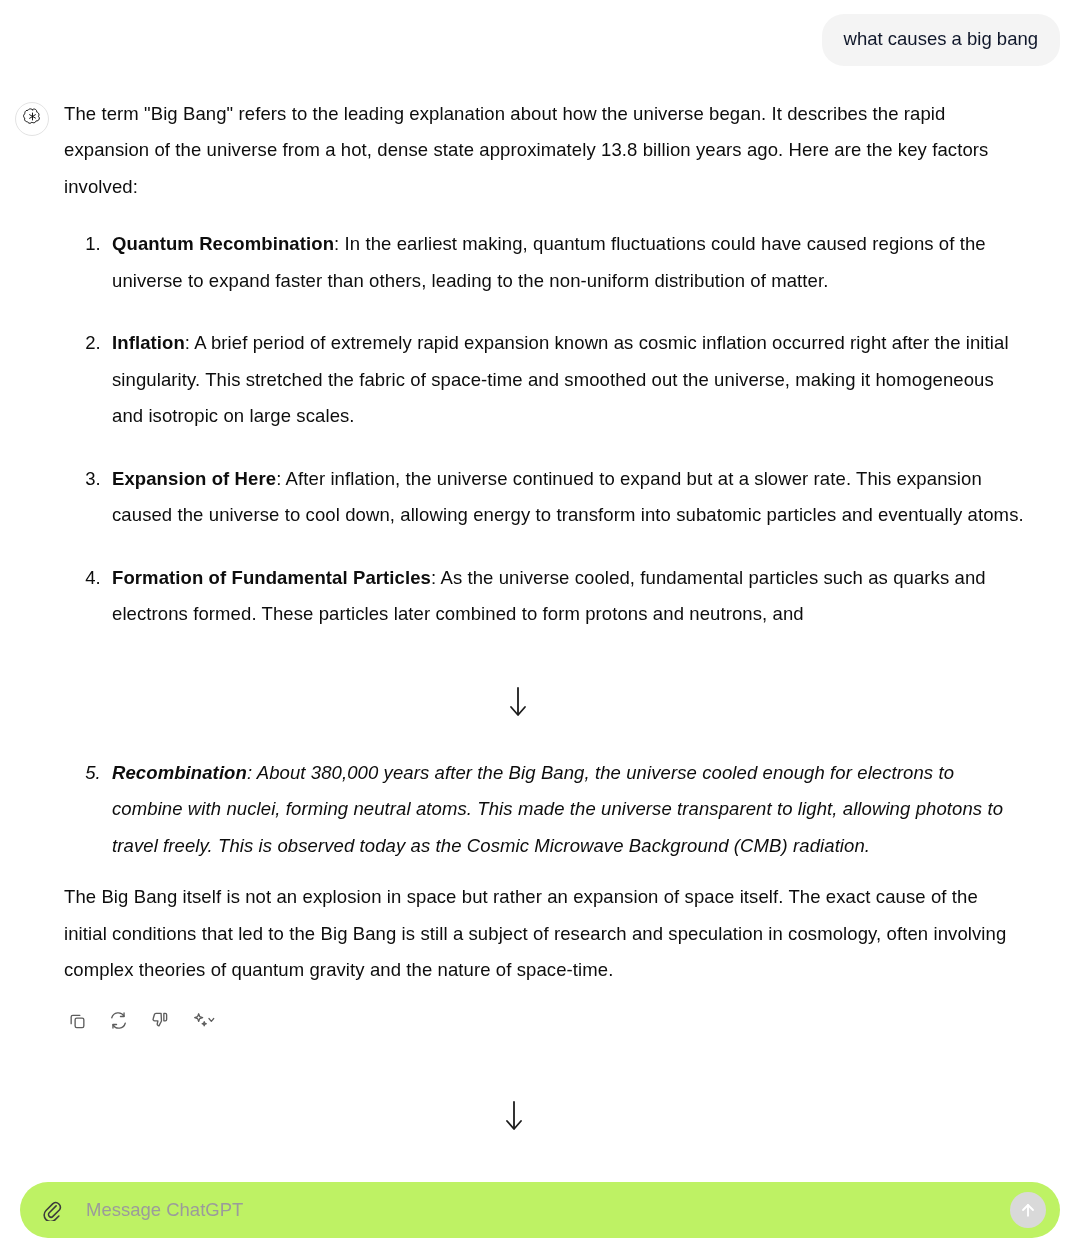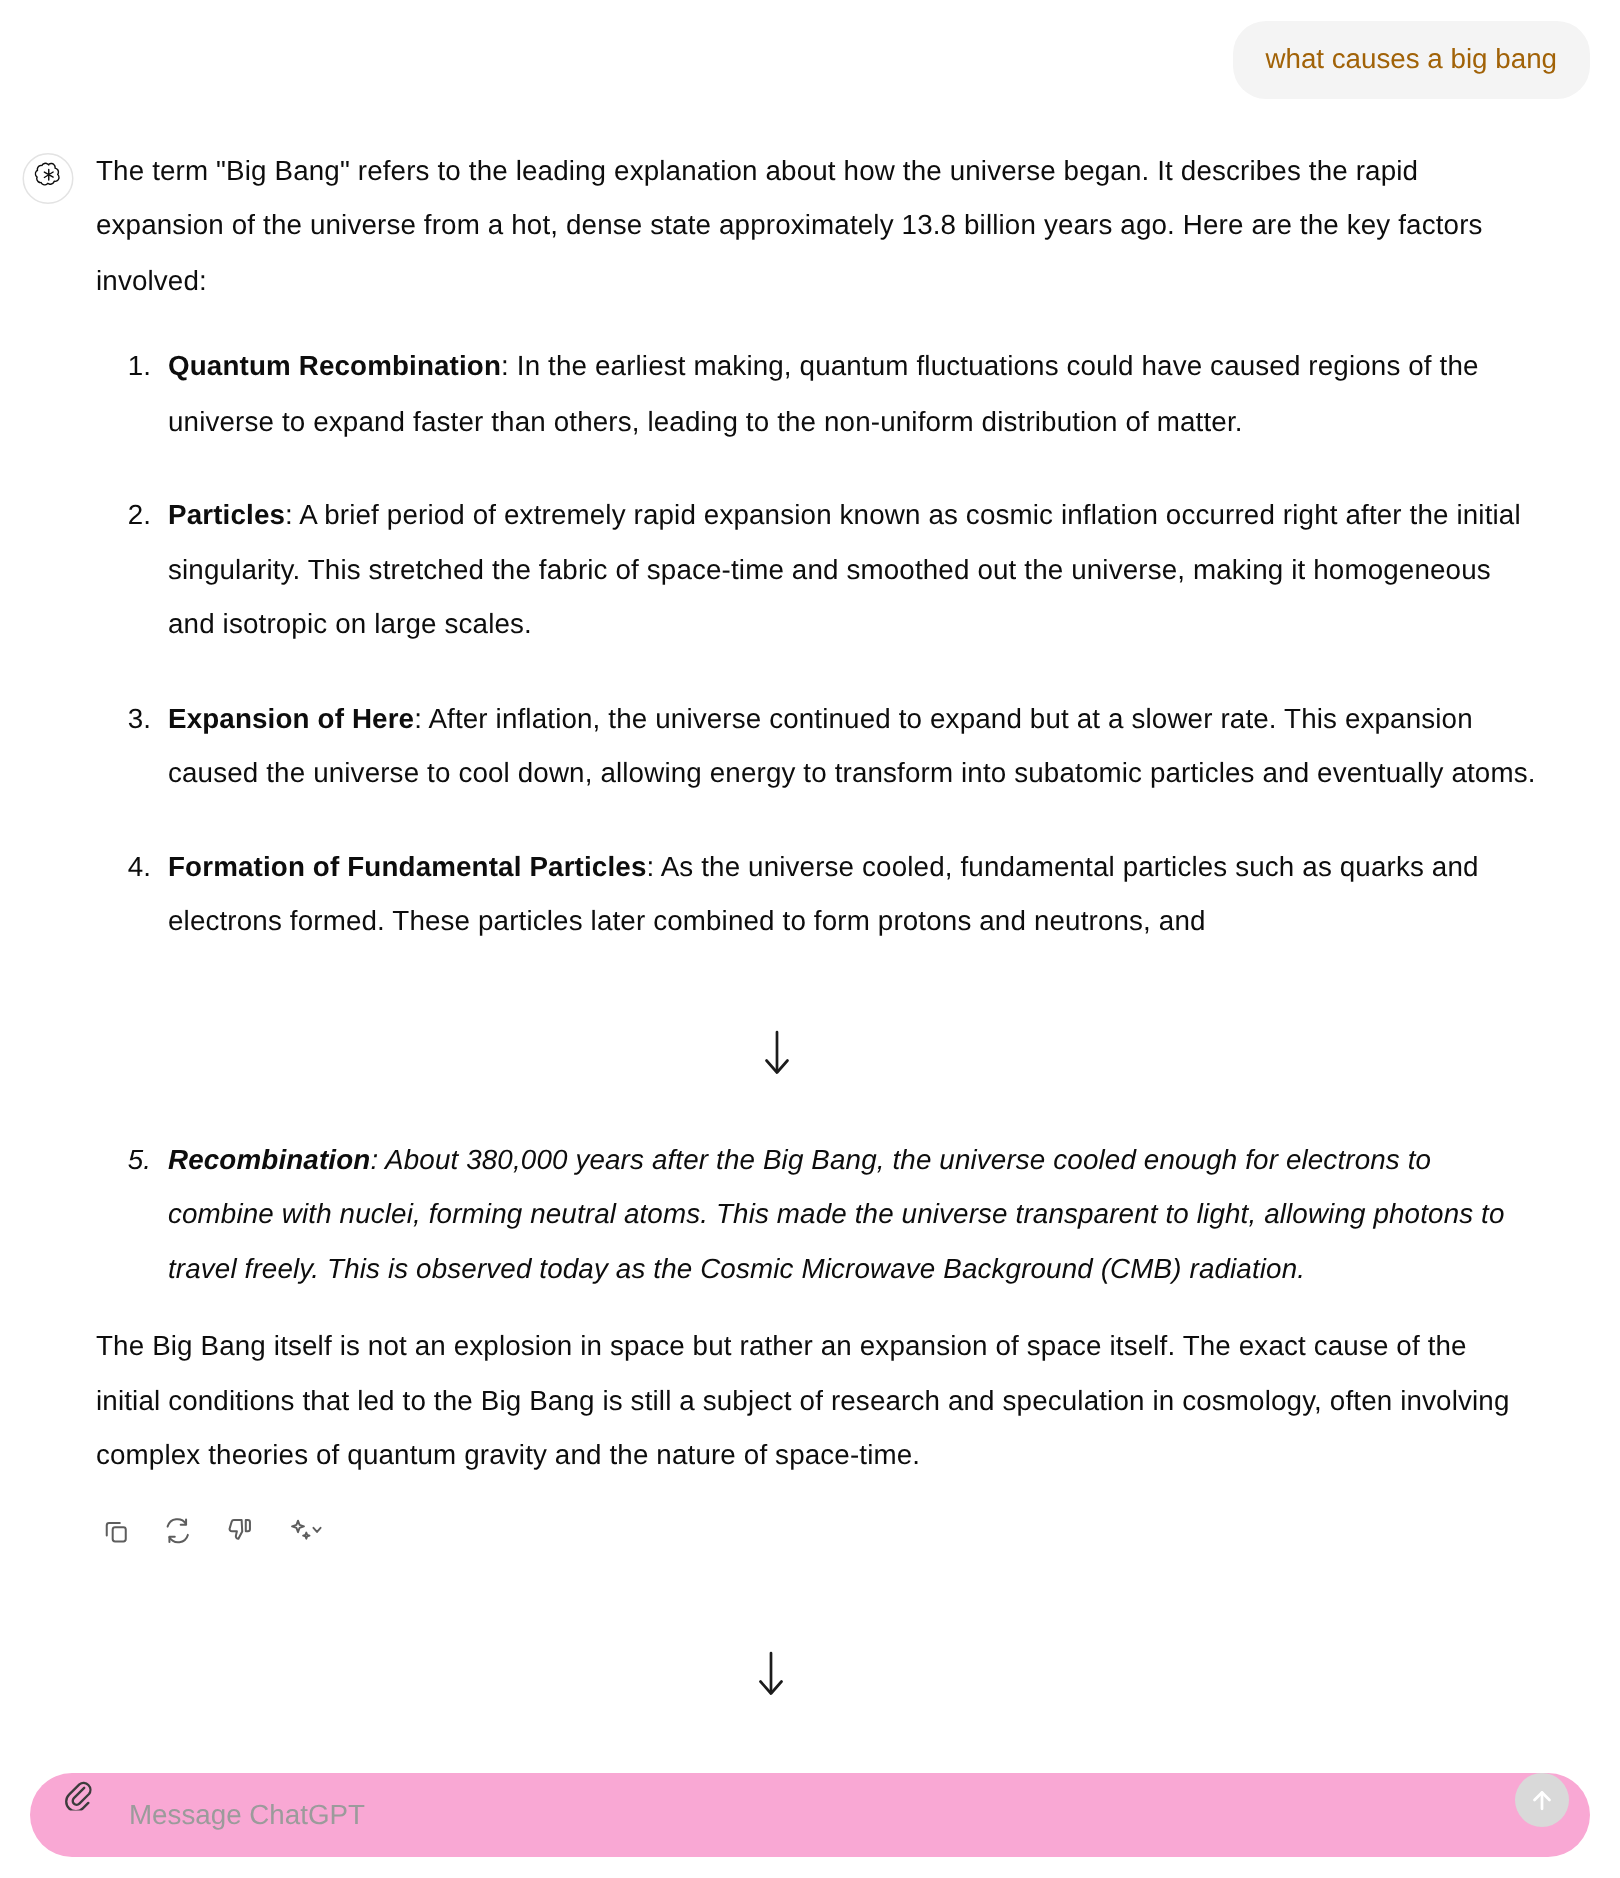--- a/index.html
+++ b/index.html
@@ -25,21 +25,21 @@
     display: flex;
     justify-content: flex-end;
     padding: 14px 20px 0 0;
   }
   .user-bubble {
     background: #f4f4f4;
     border-radius: 22px;
     padding: 13px 22px 14px 22px;
     font-size: 18.5px;
     line-height: 1.35;
-    color: #a16207;
+    color: #0f172a;
     max-width: 640px;
     text-align: right;
   }
 
   
   .assistant-row {
     display: flex;
     align-items: flex-start;
     padding: 30px 0 0 0;
   }
@@ -113,23 +113,24 @@
 
   
   .composer-wrap {
     position: absolute;
     left: 20px;
     right: 20px;
     bottom: 14px;
   }
   .composer {
     height: 56px;
-    background: #f9a8d4;
+    background: #bef264;
     border-radius: 28px;
     display: flex;
+    align-items: center;
     padding: 0 14px 0 18px;
   }
   .clip {
     width: 28px;
     height: 28px;
     display: flex;
     align-items: center;
     justify-content: center;
     color: #3c3c3c;
     cursor: pointer;
@@ -191,21 +192,21 @@
 
     <div class="msg-col">
 
       <p class="para">The term "Big Bang" refers to the leading explanation about how the universe began. It describes the rapid expansion of the universe from a hot, dense state approximately 13.8 billion years ago. Here are the key factors involved:</p>
 
       <ol class="steps">
         <li>
           <b>Quantum Recombination</b><span>: In the earliest making, quantum fluctuations could have caused regions of the universe to expand faster than others, leading to the non-uniform distribution of matter.</span>
         </li>
         <li>
-          <b>Particles</b><span>: A brief period of extremely rapid expansion known as cosmic inflation occurred right after the initial singularity. This stretched the fabric of space-time and smoothed out the universe, making it homogeneous and isotropic on large scales.</span>
+          <b>Inflation</b><span>: A brief period of extremely rapid expansion known as cosmic inflation occurred right after the initial singularity. This stretched the fabric of space-time and smoothed out the universe, making it homogeneous and isotropic on large scales.</span>
         </li>
         <li>
           <b>Expansion of Here</b><span>: After inflation, the universe continued to expand but at a slower rate. This expansion caused the universe to cool down, allowing energy to transform into subatomic particles and eventually atoms.</span>
         </li>
         <li>
           <b>Formation of Fundamental Particles</b><span>: As the universe cooled, fundamental particles such as quarks and electrons formed. These particles later combined to form protons and neutrons, and</span>
         </li>
         <li class="spacer-before">
           <div class="gap-block"></div>
           <b>Recombination</b><span>: About 380,000 years after the Big Bang, the universe cooled enough for electrons to combine with nuclei, forming neutral atoms. This made the universe transparent to light, allowing photons to travel freely. This is observed today as the Cosmic Microwave Background (CMB) radiation.</span>

